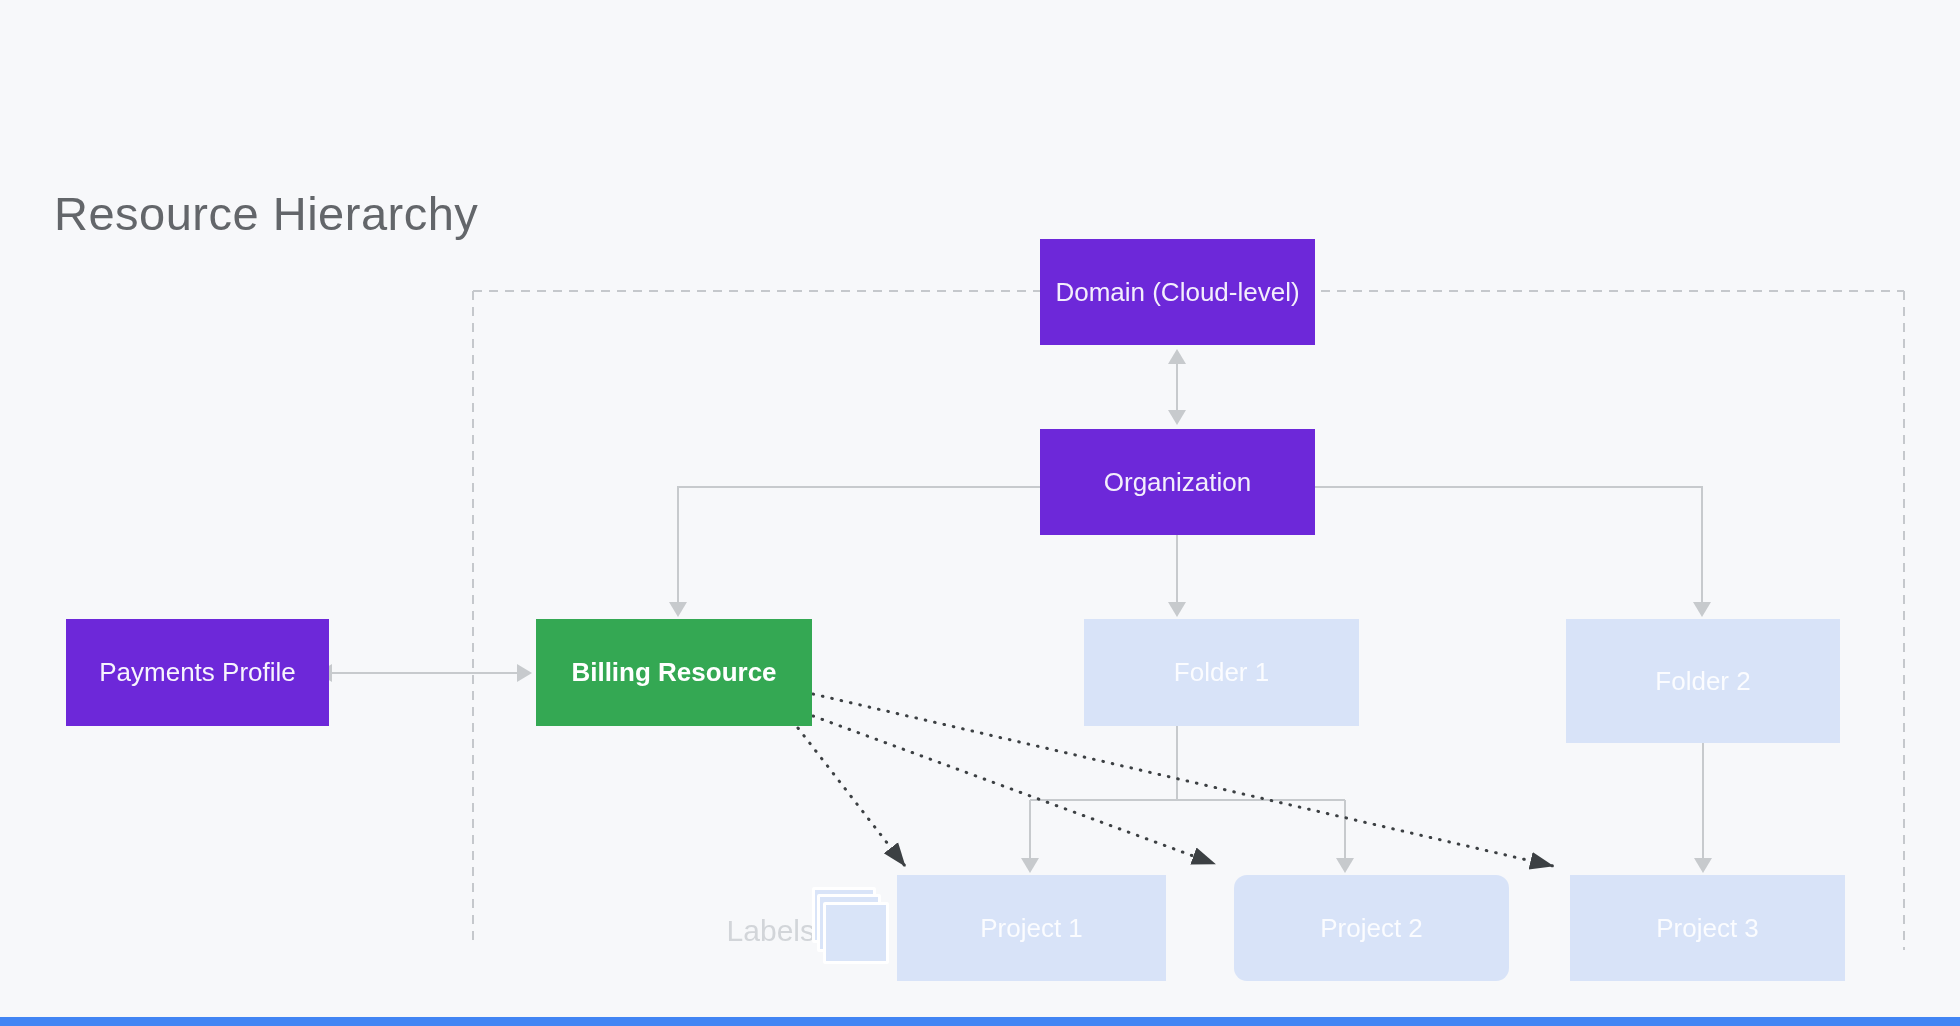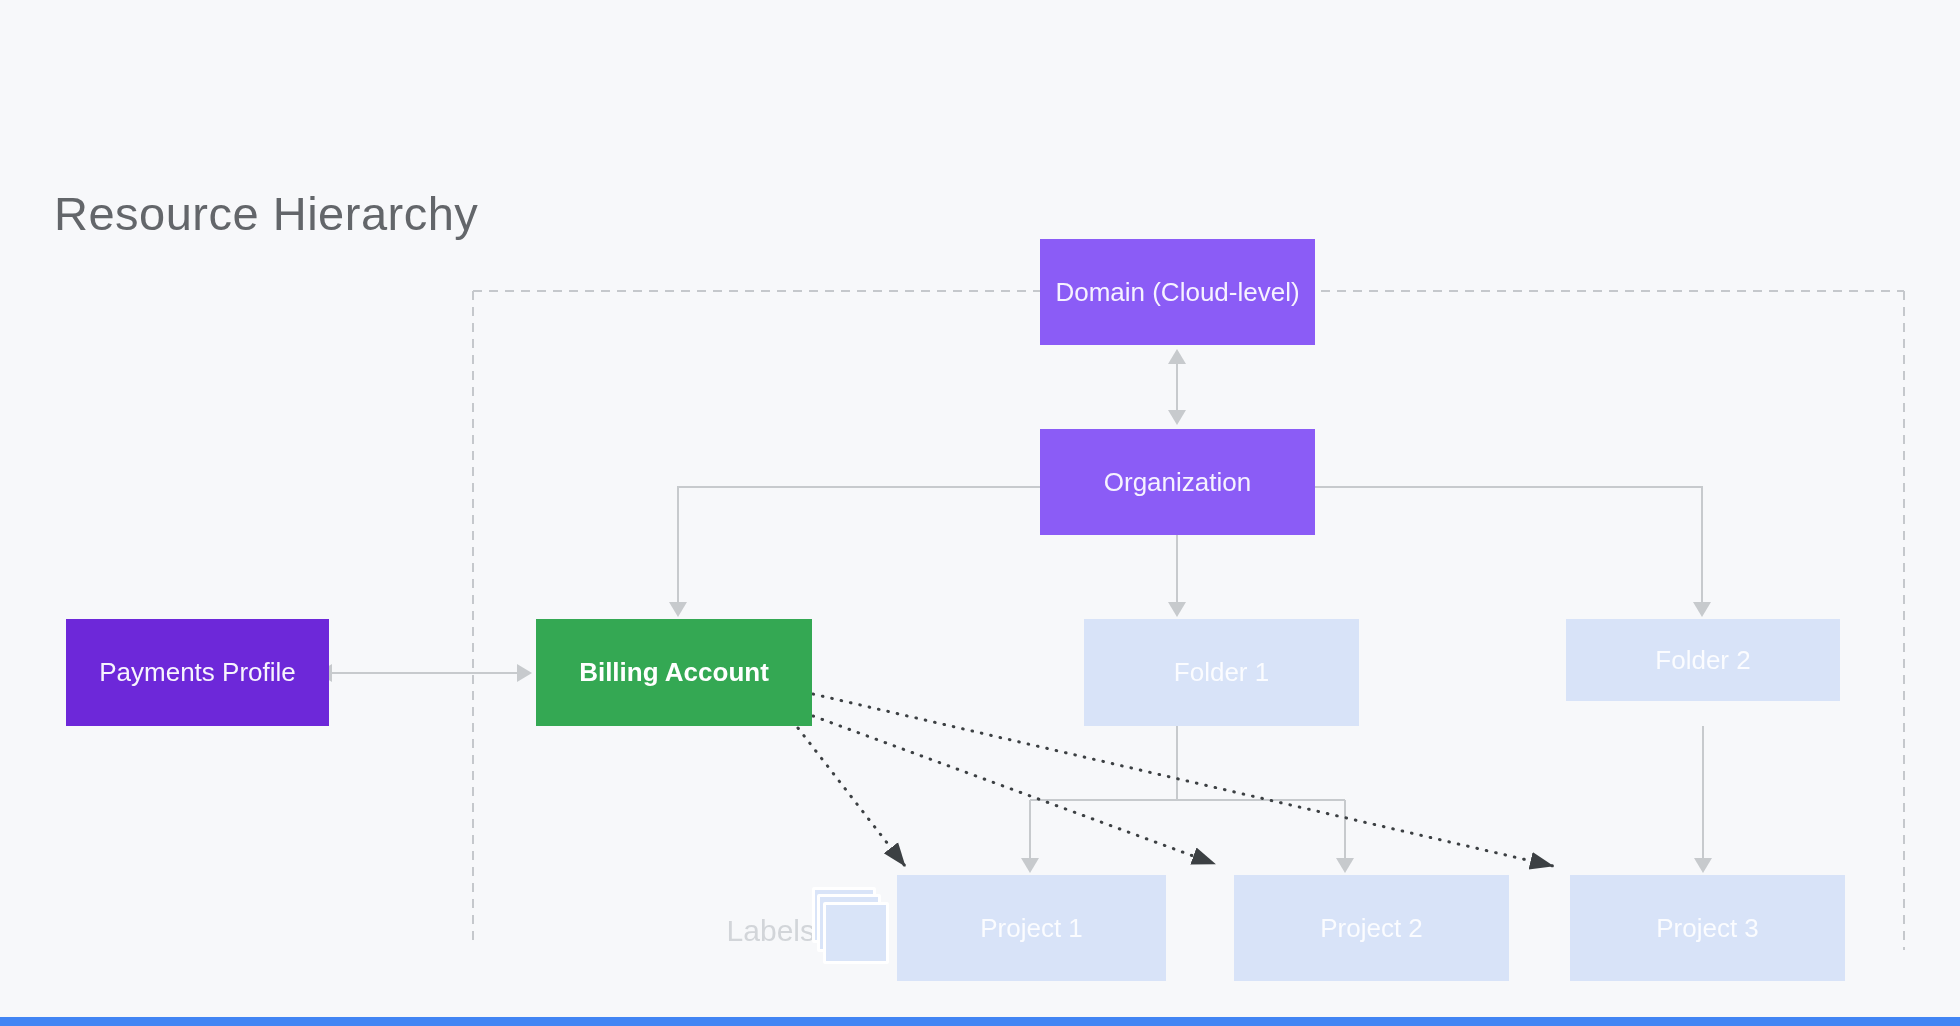--- a/index.html
+++ b/index.html
@@ -13,32 +13,32 @@
     position:absolute;left:54px;top:186px;
     font-size:47px;font-weight:400;color:#63666a;letter-spacing:0.5px;
   }
   
   svg.wires{position:absolute;left:0;top:0;}
   
   .node{
     position:absolute;display:flex;align-items:center;justify-content:center;
     font-size:26px;font-weight:400;text-align:center;
   }
-  .node.pink{background:#8b5cf6;color:rgba(255,255,255,0.92);}
+  .node.pink{background:#6d28d9;color:rgba(255,255,255,0.92);}
   .node.blue{background:#d8e3f8;color:rgba(255,255,255,0.88);}
   .node.cream{background:#6d28d9;color:rgba(255,255,255,0.95);margin-left:16px;}
   .node.green{background:#34a853;color:#ffffff;font-weight:700;}
   #n-domain{left:1040px;top:239px;width:275px;height:106px;}
   #n-org{left:1040px;top:429px;width:275px;height:106px;}
   #n-pay{left:50px;top:619px;width:263px;height:107px;}
   #n-bill{left:536px;top:619px;width:276px;height:107px;}
   #n-f1{left:1040px;top:619px;width:275px;height:107px;margin-left:44px;}
-  #n-f2{left:1566px;top:619px;width:274px;height:82px;}
+  #n-f2{left:1566px;top:619px;width:274px;height:124px;}
   #n-p1{left:897px;top:875px;width:269px;height:106px;}
-  #n-p2{left:1234px;top:875px;width:275px;height:106px;}
+  #n-p2{left:1234px;top:875px;width:275px;height:106px;border-radius:13px;}
   #n-p3{left:1570px;top:875px;width:275px;height:106px;}
   
   .labels-caption{
     position:absolute;left:700px;top:914px;width:90px;
     font-size:30px;color:#d2d5d9;text-align:right;margin-left:25px;
   }
   .cards-icon{position:absolute;left:812px;top:887px;width:84px;height:78px;}
   .cards-icon .card{
     position:absolute;background:#d9e4f8;border:3px solid #ffffff;border-radius:2px;
   }
@@ -128,21 +128,21 @@
   <div class="node pink" id="n-domain">
     <span>Domain (Cloud-level)</span>
   </div>
   <div class="node pink" id="n-org">
     <span>Organization</span>
   </div>
   <div class="node cream" id="n-pay">
     <span>Payments Profile</span>
   </div>
   <div class="node green" id="n-bill">
-    <span>Billing Account</span>
+    <span>Billing Resource</span>
   </div>
   <div class="node blue" id="n-f1">
     <span>Folder 1</span>
   </div>
   <div class="node blue" id="n-f2">
     <span>Folder 2</span>
   </div>
   <div class="node blue" id="n-p1">
     <span>Project 1</span>
   </div>

